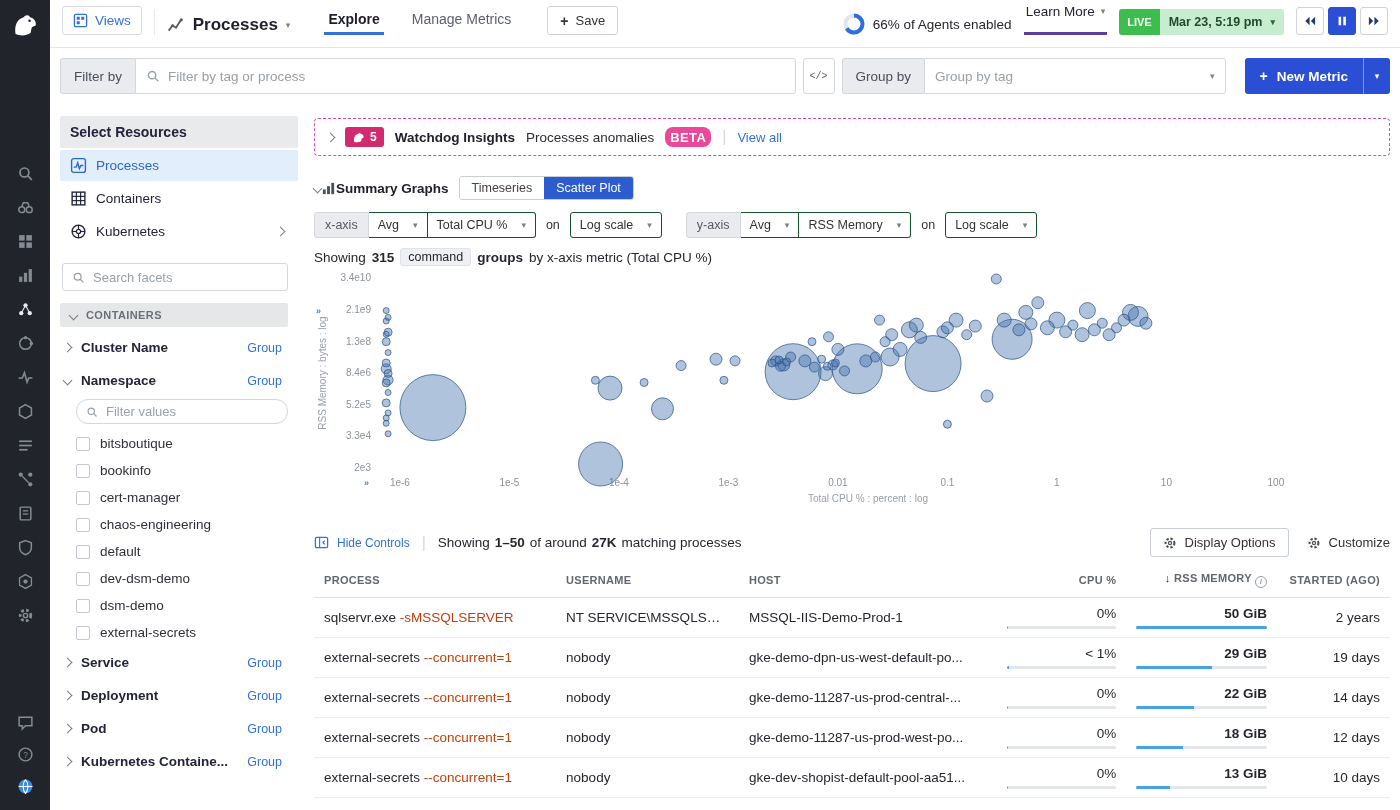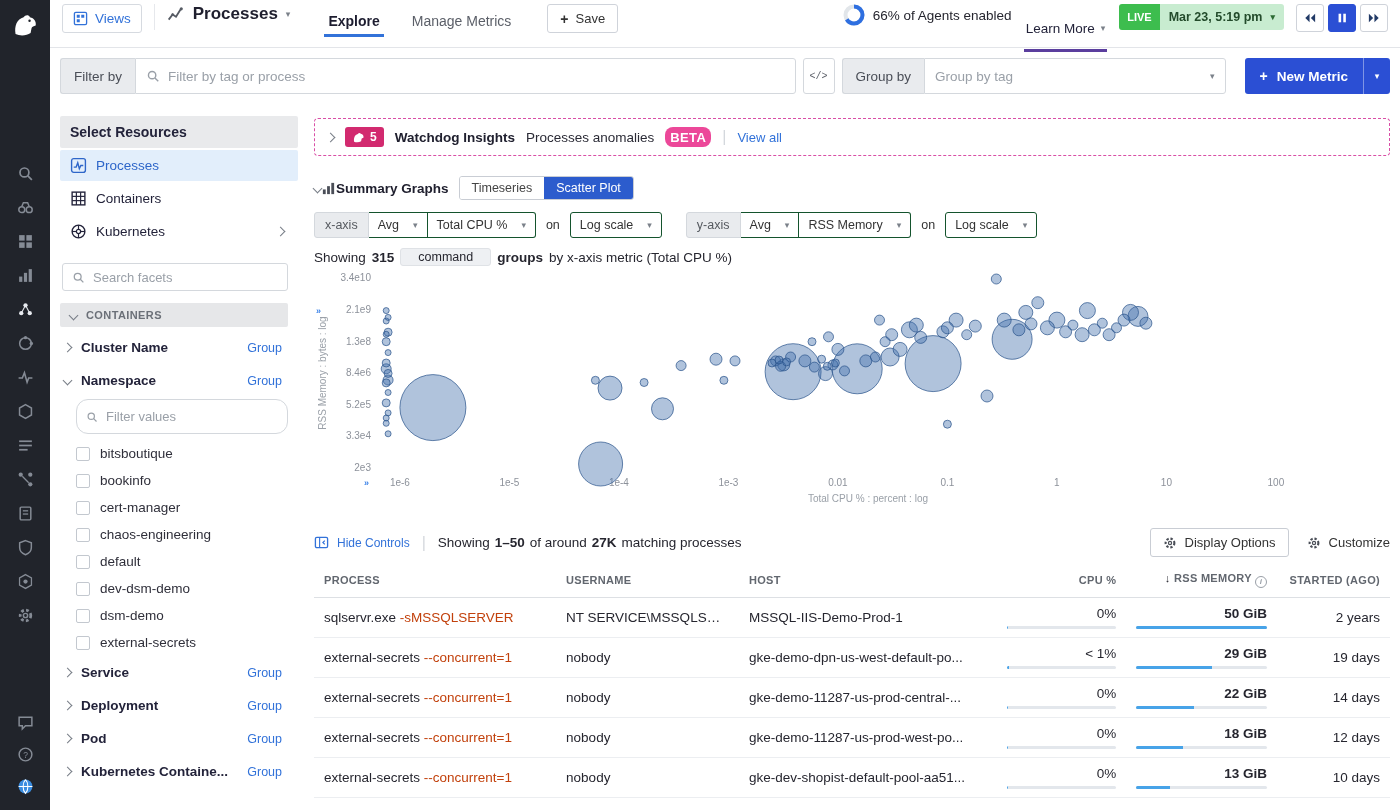--- a/index.html
+++ b/index.html
@@ -11,21 +11,21 @@
   
   .rail{width:50px;flex:0 0 50px;background:#21242b;display:flex;flex-direction:column;align-items:center}
   .logo{width:34px;height:34px;margin-top:8px;display:flex;align-items:center;justify-content:center}
   .rail-icons{margin-top:114px;display:flex;flex-direction:column}
   .rail-icon{width:50px;height:34px;display:flex;align-items:center;justify-content:center;color:#858b95}
   .rail-icon.active{color:#e8ebf0}
   .rail-bottom{margin-top:auto;margin-bottom:8px;display:flex;flex-direction:column}
   .rail-bottom .rail-icon{height:32px}
   
   .page{flex:1;display:flex;flex-direction:column;min-width:0}
-  .topbar{height:48px;flex:0 0 48px;border-bottom:1px solid #e3e5e9;display:flex;align-items:flex-start;padding:4px 12px;gap:12px}
+  .topbar{height:48px;flex:0 0 48px;border-bottom:1px solid #e3e5e9;display:flex;align-items:flex-end;padding:12px 12px;gap:12px}
   .views-btn{display:flex;align-items:center;gap:7px;color:#3272d9;font-size:13.5px;border:1px solid #d6dae0;border-radius:3px;padding:6px 10px;background:#fff}
   .vdiv{width:1px;height:26px;background:#e6e8ec}
   .title-group{display:flex;align-items:center;gap:8px}
   .page-title{font-size:17px;font-weight:600;color:#20202f}
   .caret{color:#7b818a;font-size:9px;line-height:1}
   .tabs{display:flex;height:33px;margin-left:10px}
   .tab{margin:0 16px;display:flex;align-items:center;font-size:14px;color:#5b5f68;position:relative}
   .tab.active{color:#1d1d30;font-weight:700}
   .tab.active::after{content:"";position:absolute;left:-4px;right:-4px;bottom:0;height:3px;background:#3272d9}
   .save-btn{border:1px solid #cfd3da;border-radius:3px;background:#fff;padding:6px 12px;font-size:13px;color:#333;display:flex;gap:7px;align-items:center;margin-left:8px}
@@ -63,21 +63,21 @@
   .resource-item{display:flex;align-items:center;gap:9px;padding:7px 10px;font-size:13.5px;color:#23233a;border-radius:2px;margin-top:2px}
   .resource-item.selected{background:#e2eefb;color:#2e66c9}
   .resource-item .chev.end{margin-left:auto;margin-right:4px}
   .ricon{display:flex}
   .chev{display:inline-block;width:7px;height:7px;border-right:1.6px solid #777d86;border-bottom:1.6px solid #777d86;flex:0 0 auto}
   .chev.right{transform:rotate(-45deg)}
   .chev.down{transform:rotate(45deg)}
   .facet-search,.filter-values{border:1px solid #d4d8dd;border-radius:3px;display:flex;align-items:center;gap:8px;padding:0 9px;background:#fff;height:28px}
   .facet-search{margin:16px 10px 12px 2px}
   .facet-search input,.filter-values input{border:none;outline:none;font-size:13px;width:100%;color:#333}
-  .filter-values{margin:2px 10px 6px 16px;height:35px;border-radius:12px}
+  .filter-values{margin:2px 10px 6px 16px;height:25px;border-radius:12px}
   .section-header{background:#e6e7e9;display:flex;align-items:center;gap:9px;padding:6px 10px;font-size:11px;font-weight:700;color:#6b7078;letter-spacing:.4px;border-radius:2px;margin:4px 10px 4px 0}
   .facet-row{display:flex;align-items:center;gap:10px;padding:9px 10px 9px 4px;font-size:13.5px;font-weight:700;color:#23233a}
   .group-link{margin-left:auto;color:#3272d9;font-weight:400;font-size:12.5px;text-decoration:none;margin-right:6px}
   .ns-item{display:flex;align-items:center;gap:10px;padding:6px 0 6px 16px;font-size:13.5px;color:#2f2f3a}
   .checkbox{width:14px;height:14px;border:1px solid #c3c8cf;border-radius:2px;background:#fff;flex:0 0 auto}
   
   .main{flex:1;padding:12px 10px 0 16px;min-width:0;overflow:hidden}
   .watchdog-banner{border:1px dashed #d94fa6;border-radius:4px;display:flex;align-items:center;gap:11px;padding:8px 12px;margin:2px 0 20px}
   .wd-badge{background:#d22a6f;color:#fff;border-radius:3px;padding:3px 7px;display:flex;align-items:center;gap:5px;font-size:12px;font-weight:700}
   .wd-title{font-weight:700;font-size:13.5px;color:#20202f}
@@ -93,21 +93,21 @@
   .controls-row{display:flex;align-items:center;gap:8px;font-size:12.5px;margin:0 0 10px;color:#333}
   .pillset{display:flex;align-items:stretch}
   .pill-label{background:#e9ebee;border:1px solid #d4d8dd;border-radius:3px 0 0 3px;padding:5px 10px;color:#55595f}
   .pillset .pill-select{border-left:none;border-radius:0}
   .pillset .pill-select:last-child{border-radius:0 3px 3px 0}
   .pill-select{border:1px solid #14532d;background:#fff;padding:5px 9px;display:flex;gap:14px;align-items:center;color:#333}
   .pill-select.solo{border-radius:3px}
   .on-word{color:#333;margin:0 2px}
   .yset-gap{width:8px}
   .showing-row{font-size:13.5px;margin:4px 0 2px;display:flex;gap:6px;align-items:center;color:#26262f}
-  .chip{background:#eef0f3;border:1px solid #dfe2e6;border-radius:3px;padding:1px 17px;font-size:12.5px}
+  .chip{background:#eef0f3;border:1px solid #dfe2e6;border-radius:3px;padding:1px 7px;font-size:12.5px}
   .tick{fill:#8c919a;font-size:10px}
   .axis-title{fill:#9aa0a8;font-size:10px}
   .bubble{fill:rgba(66,112,172,.42);stroke:rgba(43,84,140,.72);stroke-width:1}
   .pan-handle{fill:#3b82e8;font-size:9px;font-weight:700}
   .table-toolbar{display:flex;align-items:center;gap:12px;margin:10px 0 6px}
   .hide-controls{color:#3272d9;font-size:12px;display:flex;gap:8px;align-items:center;text-decoration:none}
   .tt-sep{color:#d4d8dd}
   .tt-showing{font-size:13.5px;color:#26262f;display:flex;gap:5px}
   .tt-right{margin-left:auto;display:flex;gap:18px;align-items:center}
   .display-options{border:1px solid #c9cdd4;border-radius:3px;background:#fff;padding:6px 12px;font-size:13px;display:flex;gap:8px;align-items:center;color:#333}

